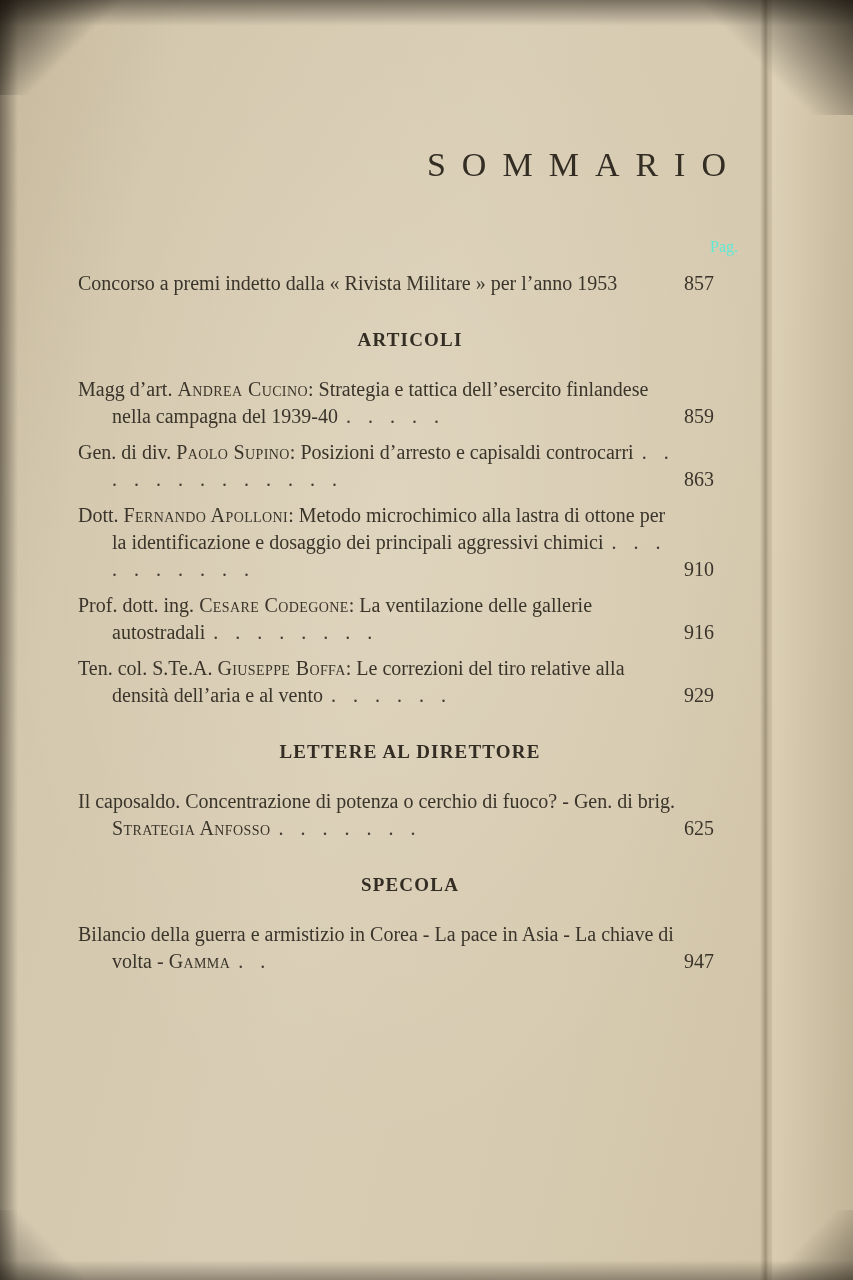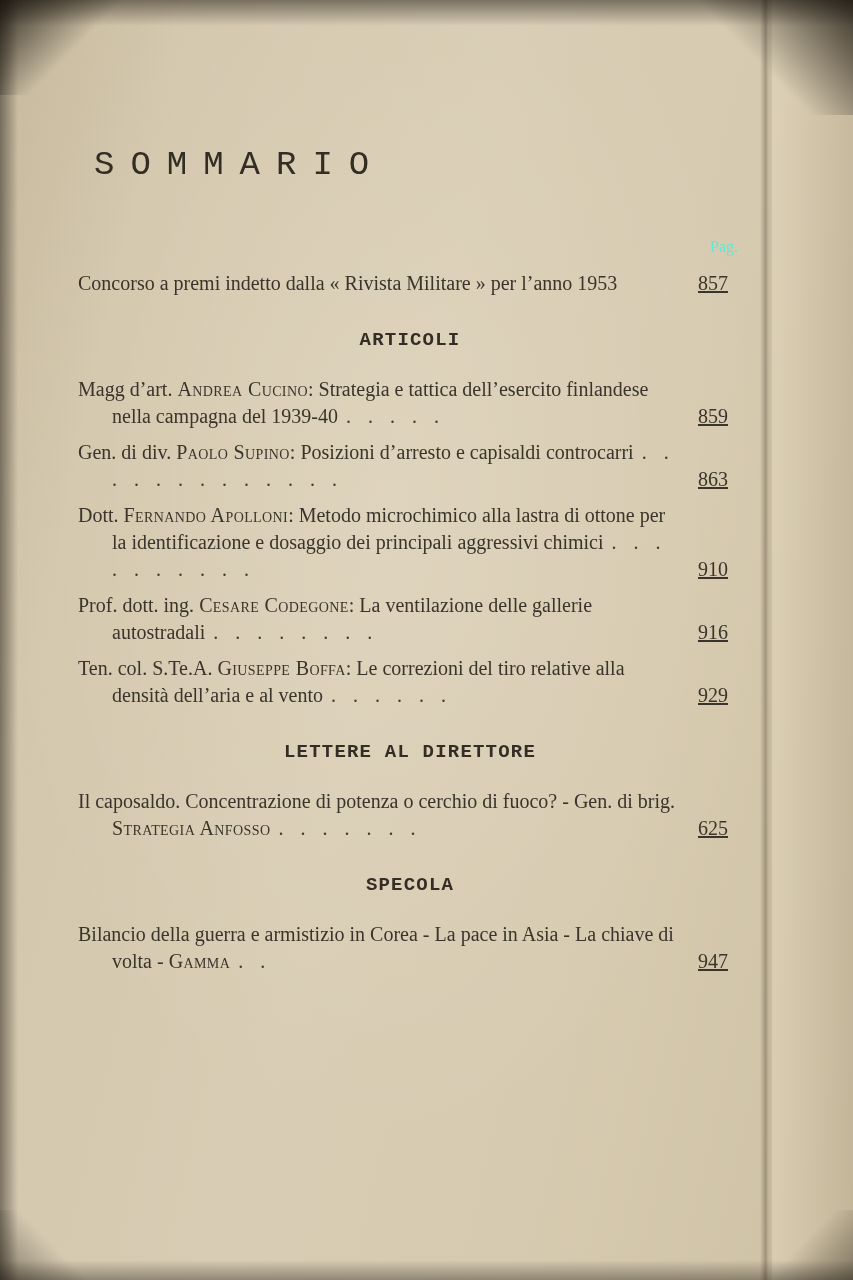--- a/index.html
+++ b/index.html
@@ -49,27 +49,26 @@
   
   .content {
     position: absolute;
     left: 78px;
     top: 0;
     width: 664px;
     color: #3a342a;
   }
   .doc-title {
     margin-top: 146px;
-    text-align: left;
+    text-align: right;
     font-weight: 400;
     font-size: 34px;
     letter-spacing: 16px;
     padding-left: 16px; 
     color: #332d24;
-    font-family: Liberation Mono, monospace;
   }
   .pag-label {
     margin-top: 54px;
     text-align: right;
     font-size: 16px;
     padding-right: 4px;
     color: #5eead4;
   }
   .entry {
     position: relative;
@@ -78,31 +77,30 @@
     padding: 0 64px 0 34px;
     text-indent: -34px;
     margin-bottom: 9px;
     color: #3a342a;
   }
   .entry .pagenum {
     position: absolute;
     right: 0;
     bottom: 0;
     width: 58px;
-    text-align: center;
+    text-align: left;
     text-indent: 0;
     font-size: 20px;
-    text-decoration: underline;
   }
   .entry .author { font-variant: small-caps; letter-spacing: 0.4px; }
   .entry .dots   { word-spacing: 10px; letter-spacing: 1px; padding-left: 8px; color: #453f33; }
   .lead-entry { margin-top: 14px; }
   .section-heading {
     text-align: center;
-    font-family: Liberation Mono, monospace;
+    font-family: Liberation Serif, serif;
     font-weight: 700;
     font-size: 19px;
     letter-spacing: 1.2px;
     margin: 32px 0 25px 0;
     color: #332d24;
   }
 </style>
 </head>
 <body>
 

